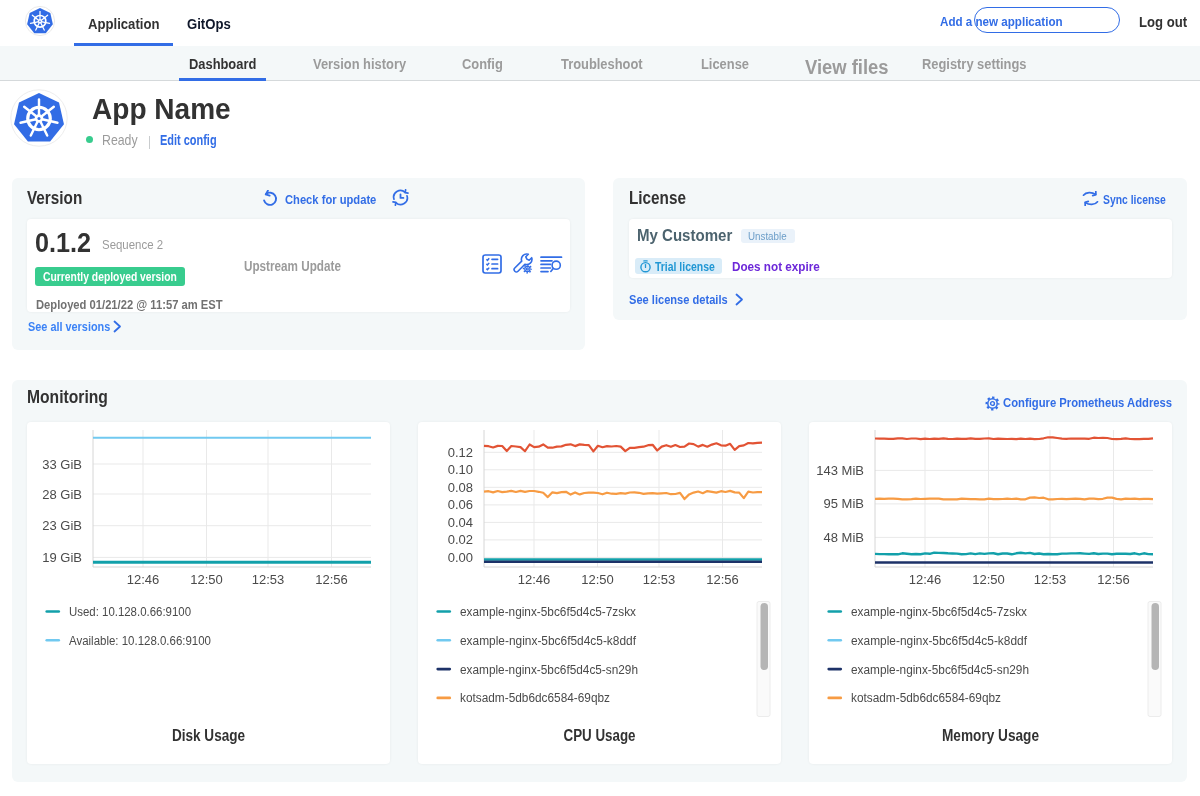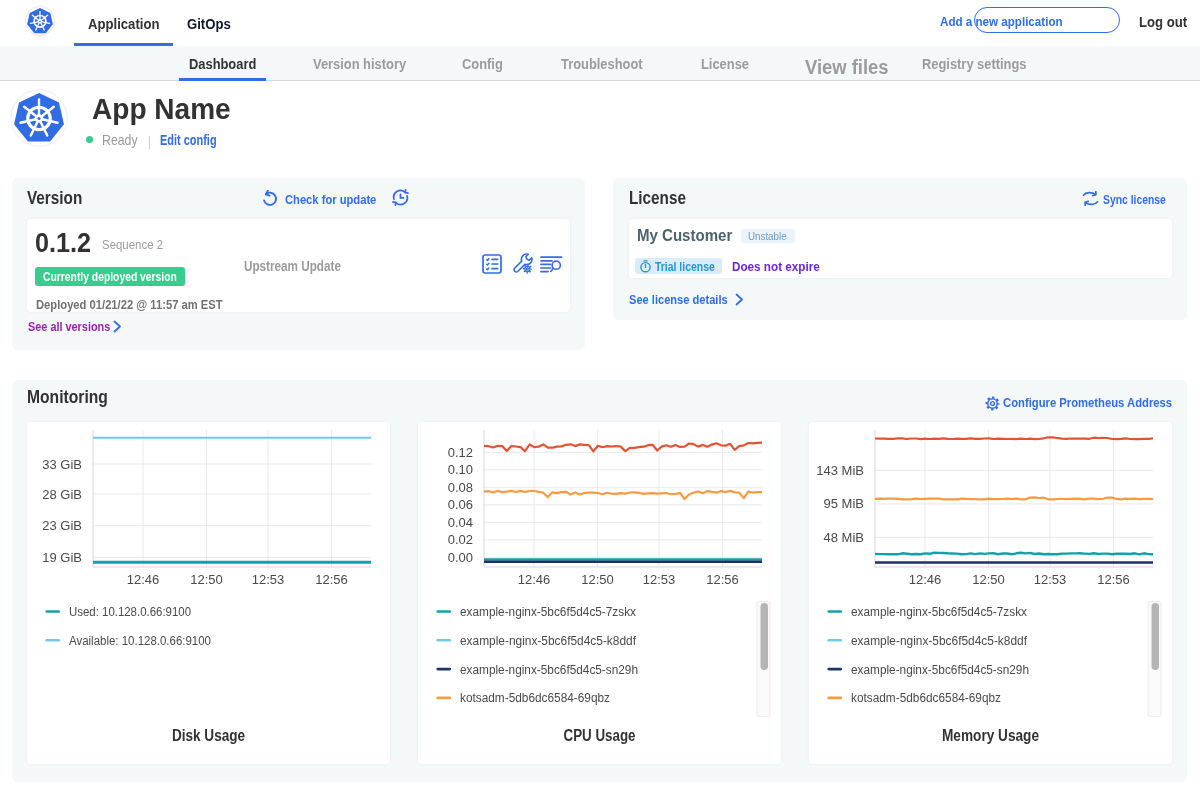--- a/index.html
+++ b/index.html
@@ -120,21 +120,21 @@
           <line x1="1" y1="1.2" x2="21.5" y2="1.2"></line>
           <line x1="1" y1="4.8" x2="12" y2="4.8"></line>
           <line x1="1" y1="8.4" x2="10.5" y2="8.4"></line>
           <line x1="1" y1="12" x2="10.5" y2="12"></line>
           <line x1="1" y1="15.6" x2="8" y2="15.6"></line>
         </g>
         <circle cx="16.2" cy="9.2" r="4.1" fill="none" stroke="#326de6" stroke-width="1.6"></circle>
         <line x1="13.2" y1="12.4" x2="10.8" y2="15.4" stroke="#326de6" stroke-width="1.6" stroke-linecap="round"></line>
       </svg>
     </div>
-<div class="abs" style="left:28px;top:319px;font-size:13px;font-weight:bold;color:#a21caf;"><span style="display:inline-block;transform:scaleX(0.837);transform-origin:0 50%;">See all versions</span></div>
+<div class="abs" style="left:28px;top:319px;font-size:13px;font-weight:bold;color:#3b82f6;"><span style="display:inline-block;transform:scaleX(0.837);transform-origin:0 50%;">See all versions</span></div>
 <div class="abs" style="left:113px;top:320px;">
       <svg width="9" height="13" viewBox="0 0 9 13">
         <path d="M 1.5 1.5 L 7 6.5 L 1.5 11.5" fill="none" stroke="#326de6" stroke-width="1.8" stroke-linecap="round" stroke-linejoin="round"></path>
       </svg>
     </div>
 <div class="graycard" style="left:613px;top:178px;width:574px;height:142px;"></div>
 <div class="abs" style="left:629px;top:188px;font-size:18px;font-weight:bold;color:#323232;"><span style="display:inline-block;transform:scaleX(0.85);transform-origin:0 50%;">License</span></div>
 <div class="abs" style="left:1082px;top:191px;">
       <svg width="17" height="15" viewBox="0 0 17 15">
         <path d="M 1.5 4.2 C 4 0.8 10 0.8 13.5 3.4" fill="none" stroke="#326de6" stroke-width="1.7" stroke-linecap="round"></path>

